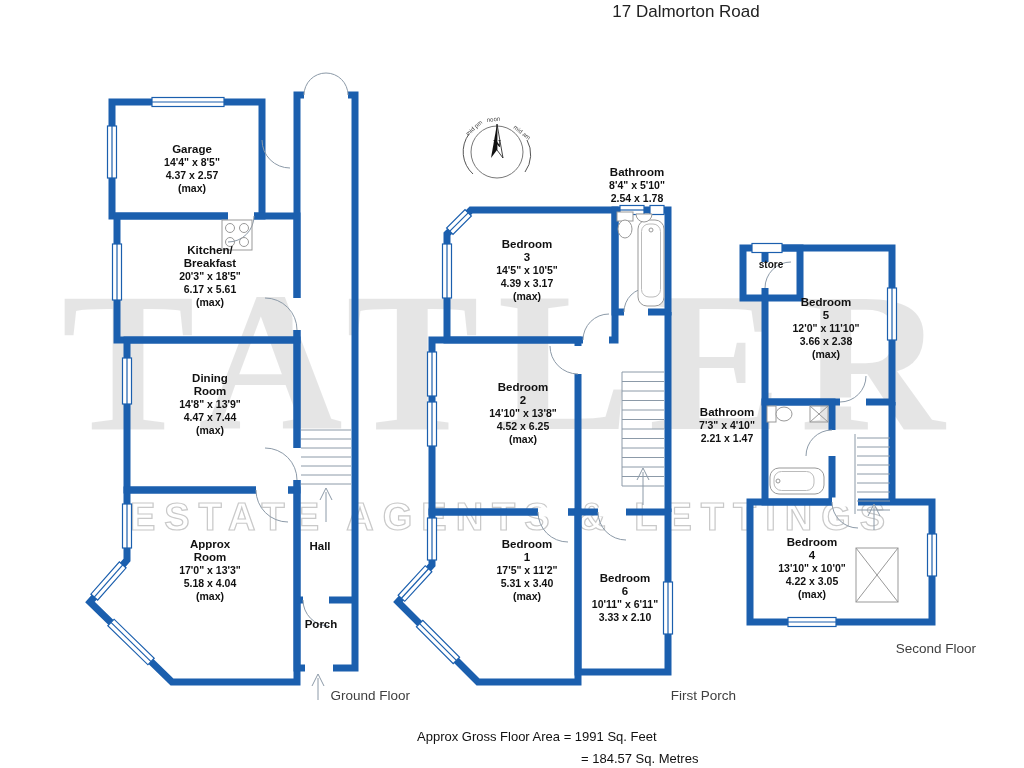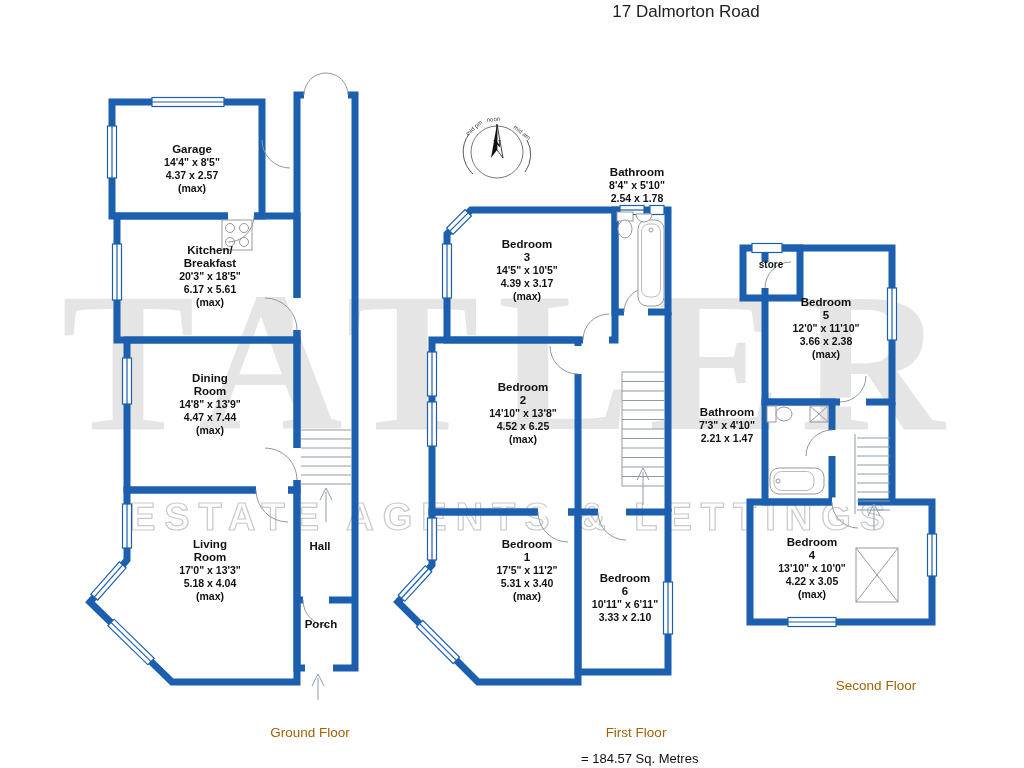--- a/index.html
+++ b/index.html
@@ -11,22 +11,22 @@
     letter-spacing:18px;color:rgba(0,0,0,0.10);font-weight:bold;pointer-events:none;}
   #wm-tag{position:absolute;left:0;top:496px;width:1024px;text-align:center;
     font-family:"Liberation Sans",sans-serif;font-size:38px;letter-spacing:9px;
     font-weight:bold;color:rgba(0,0,0,0.0);-webkit-text-stroke:1.2px #c9c9c9;
     pointer-events:none;}
   svg{position:absolute;left:0;top:0;}
   
   .rlabel{position:absolute;width:140px;margin-left:-70px;text-align:center;z-index:5;font-weight:bold;}
   .rname{font-size:11.5px;line-height:13px;color:#111;}
   .rdim{font-size:10.5px;line-height:13px;color:#111;}
-  .floorcap{position:absolute;width:200px;margin-left:-100px;text-align:center;
-    font-size:13.5px;color:#a16207;z-index:5;margin-top:37px;}
+  .floorcap{position:absolute;width:200px;margin-left:-100px;text-align:right;
+    font-size:13.5px;color:#404040;z-index:5;}
   #title{position:absolute;left:686px;top:2px;width:400px;margin-left:-200px;
     text-align:center;font-size:17px;color:#222;z-index:5;}
   .footline{position:absolute;font-size:13px;color:#111;z-index:5;}
   .small{font-size:10px;text-align:center;}
 </style>
 </head>
 <body>
 
 <div id="stage">
 
@@ -253,21 +253,21 @@
 
   <div class="rlabel" style="left:210px;top:372px">
     <div class="rname">Dining</div>
     <div class="rname">Room</div>
     <div class="rdim">14'8" x 13'9"</div>
     <div class="rdim">4.47 x 7.44</div>
     <div class="rdim">(max)</div>
   </div>
 
   <div class="rlabel" style="left:210px;top:538px">
-    <div class="rname">Living</div>
+    <div class="rname">Approx</div>
     <div class="rname">Room</div>
     <div class="rdim">17'0" x 13'3"</div>
     <div class="rdim">5.18 x 4.04</div>
     <div class="rdim">(max)</div>
   </div>
 
   <div class="rlabel" style="left:320px;top:540px">
     <div class="rname">Hall</div>
   </div>
 
@@ -307,21 +307,21 @@
     <div class="rdim">(max)</div>
   </div>
 
   <div class="rlabel" style="left:625px;top:572px">
     <div class="rname">Bedroom</div>
     <div class="rname">6</div>
     <div class="rdim">10'11" x 6'11"</div>
     <div class="rdim">3.33 x 2.10</div>
   </div>
 
-  <div class="floorcap" style="left:636px;top:688px">First Floor</div>
+  <div class="floorcap" style="left:636px;top:688px">First Porch</div>
 
   <div class="rlabel small" style="left:771px;top:258px">
     <div class="rname small">store</div>
   </div>
 
   <div class="rlabel" style="left:826px;top:296px">
     <div class="rname">Bedroom</div>
     <div class="rname">5</div>
     <div class="rdim">12'0" x 11'10"</div>
     <div class="rdim">3.66 x 2.38</div>
@@ -337,15 +337,16 @@
   <div class="rlabel" style="left:812px;top:536px">
     <div class="rname">Bedroom</div>
     <div class="rname">4</div>
     <div class="rdim">13'10" x 10'0"</div>
     <div class="rdim">4.22 x 3.05</div>
     <div class="rdim">(max)</div>
   </div>
 
   <div class="floorcap" style="left:876px;top:641px">Second Floor</div>
 
+  <div class="footline" style="left:417px;top:729px">Approx Gross Floor Area  =  1991  Sq. Feet</div>
   <div class="footline" style="left:581px;top:751px">=  184.57  Sq. Metres</div>
 
 </div>
 
 </body></html>

